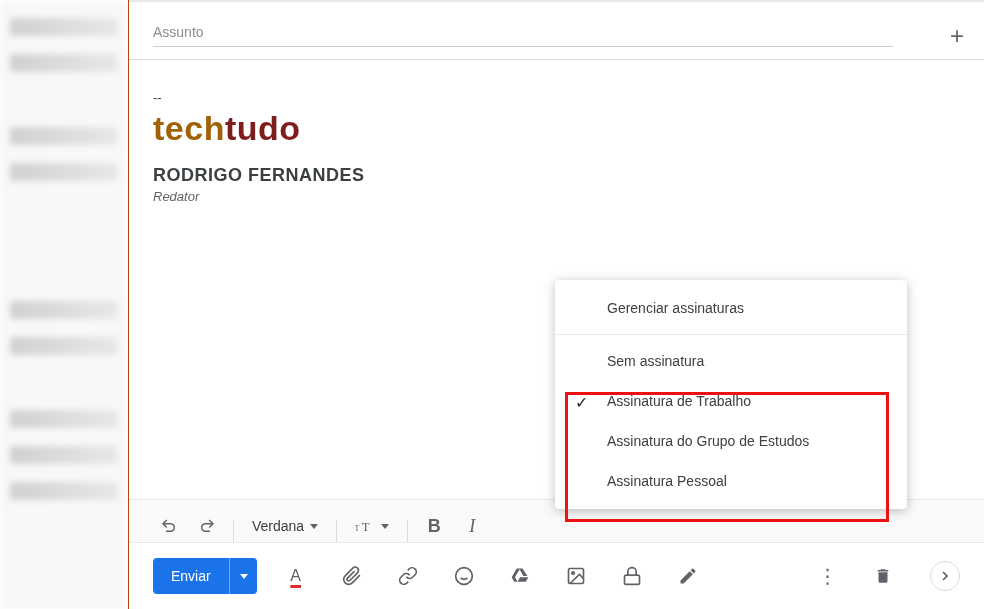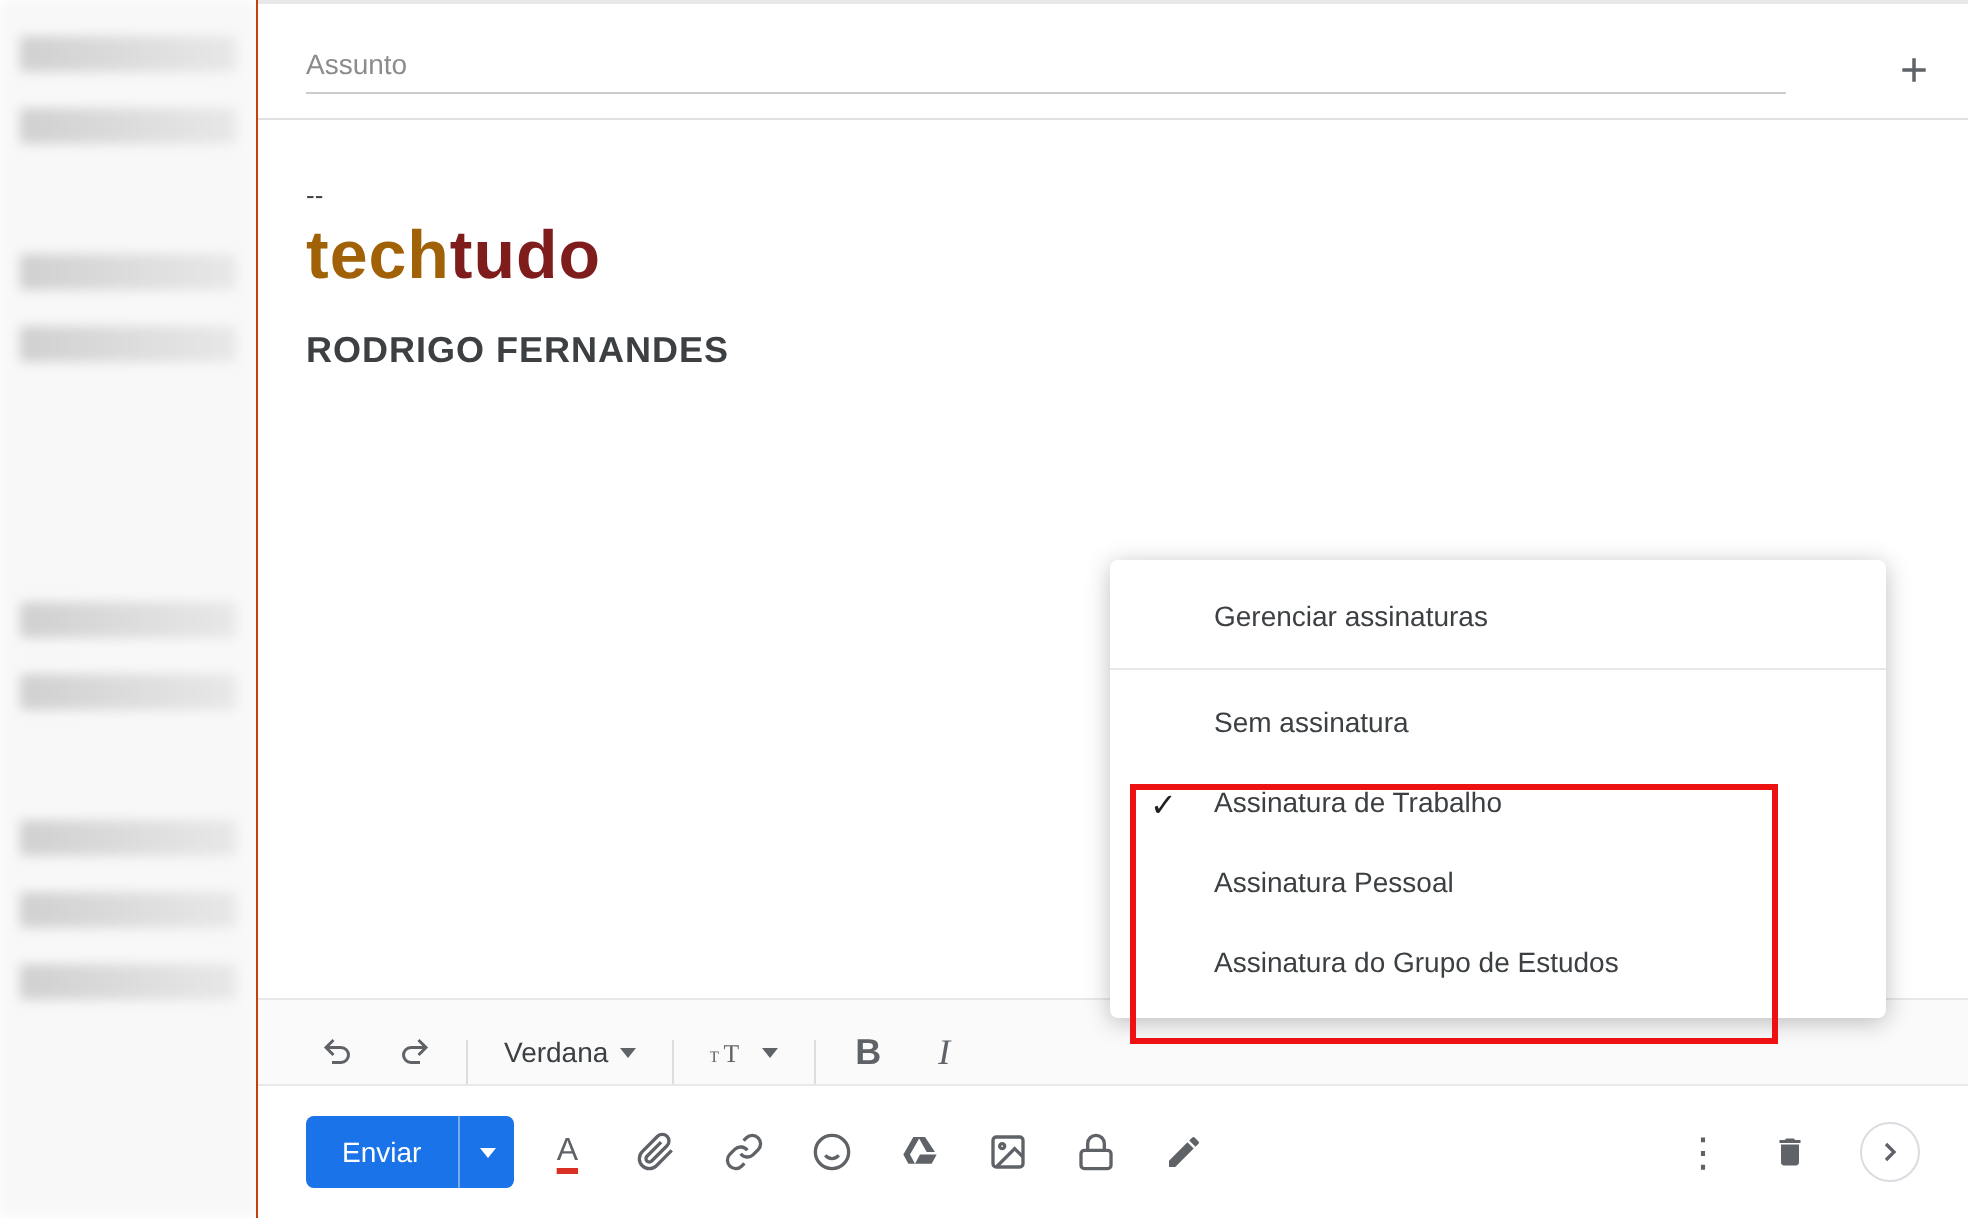--- a/index.html
+++ b/index.html
@@ -152,21 +152,21 @@
     .italic { font-style: italic; font-family: serif; font-size: 18px; }
     .send-row {
       position: absolute;
       left: 0;
       right: 0;
       bottom: 0;
       height: 66px;
       display: flex;
       align-items: center;
       padding: 0 24px;
-      gap: 10px;
+      gap: 22px;
       background: #fff;
     }
     .send-btn {
       display: inline-flex;
       align-items: stretch;
       background: #1a73e8;
       color: #fff;
       border-radius: 4px;
       height: 36px;
       font-size: 14px;
@@ -206,21 +206,21 @@
       border: 1px solid #dadce0;
       border-radius: 50%;
       width: 30px;
       height: 30px;
       margin-left: 8px;
     }
     .signature-menu {
       position: absolute;
       top: 280px;
       left: 555px;
-      width: 388px;
+      width: 352px;
       background: #fff;
       box-shadow: 0 2px 12px rgba(0,0,0,0.25);
       border-radius: 4px;
       z-index: 100;
       padding: 8px 0;
     }
     .menu-item {
       padding: 12px 20px 12px 52px;
       font-size: 14px;
       color: #3c4043;
@@ -280,20 +280,21 @@
     <input class="subject-input" placeholder="Assunto" style="">
     <span class="plus-btn">+</span>
   </div>
 
   <div class="body-area">
     <div class="sig-dash">--</div>
     <div class="logo-row">
       <span class="logo-orange">tech</span><span class="logo-gray">tudo</span>
     </div>
     <div class="sig-name">RODRIGO FERNANDES</div>
+    <div class="sig-role">Redator</div>
   </div>
 
   <div class="toolbar">
     <span class="tb-btn">
       <svg width="18" height="18" viewBox="0 0 24 24" fill="none" stroke="#5f6368" stroke-width="2">
           <path d="M9 14l-5-5 5-5"></path>
           <path d="M4 9h10a5 5 0 0 1 5 5v0a5 5 0 0 1-5 5h-6"></path>
         </svg>
     </span>
     <span class="tb-btn">
@@ -405,20 +406,20 @@
   </div>
   <div class="menu-divider"></div>
   <div class="menu-item">
     <span>Sem assinatura</span>
   </div>
   <div class="menu-item">
     <span class="menu-check">✓</span>
     <span>Assinatura de Trabalho</span>
   </div>
   <div class="menu-item">
+    <span>Assinatura do Grupo de Estudos</span>
+  </div>
+  <div class="menu-item">
     <span>Assinatura Pessoal</span>
   </div>
-  <div class="menu-item">
-    <span>Assinatura do Grupo de Estudos</span>
-  </div>
 </div>
 
 <div class="highlight-box"></div>
 
 </body></html>

